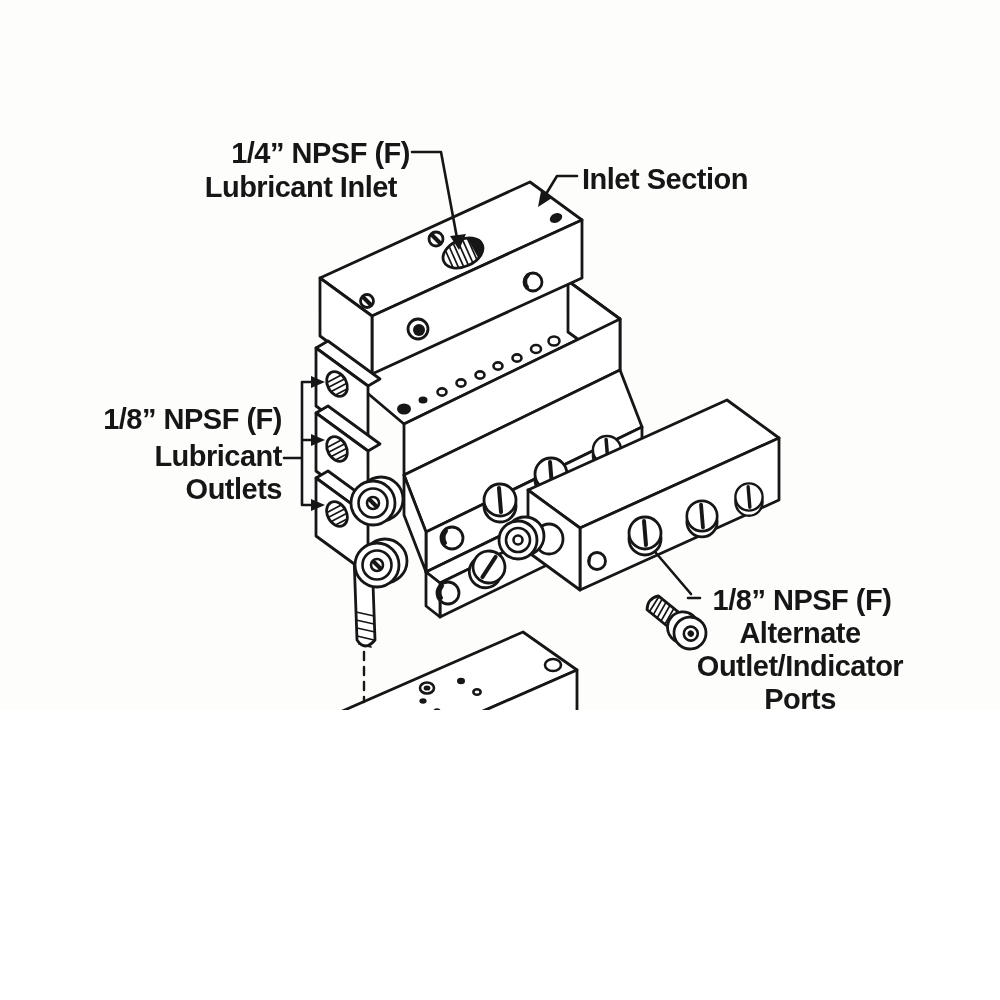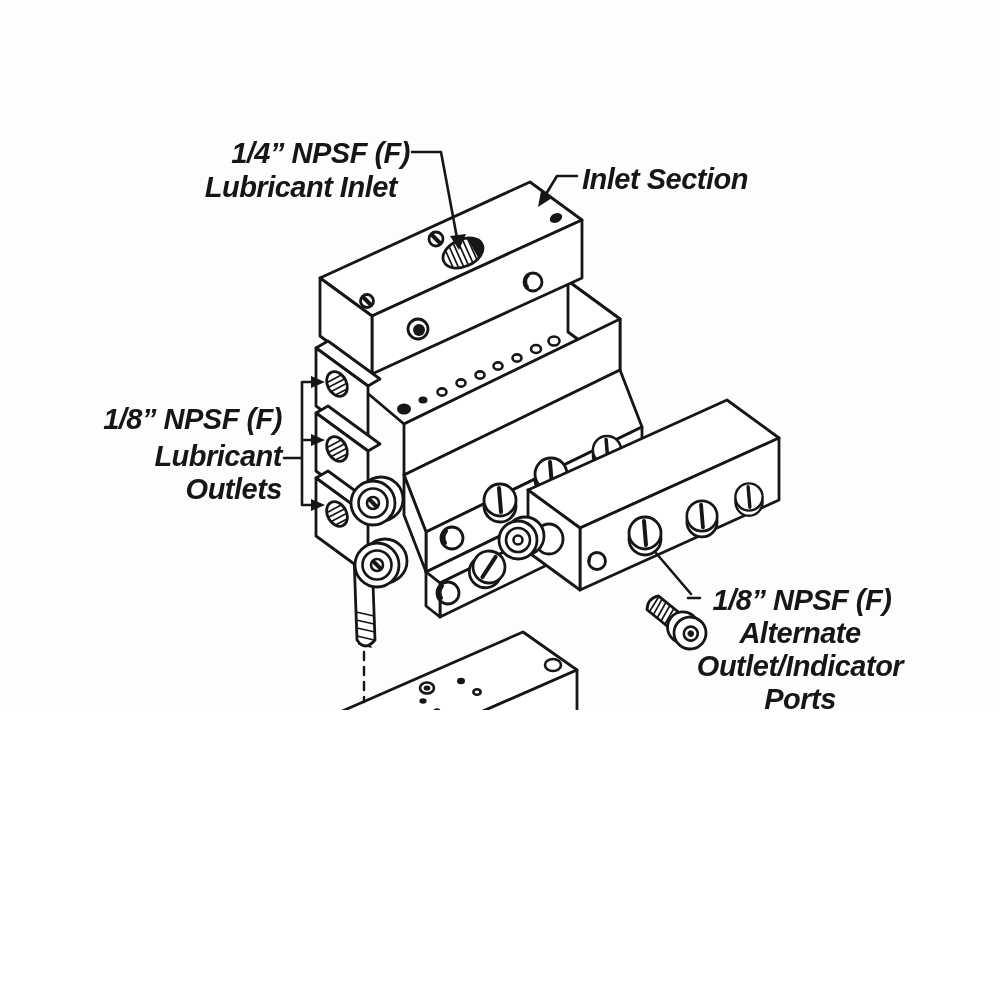--- a/index.html
+++ b/index.html
@@ -1,16 +1,16 @@
 <!DOCTYPE html>
 <html><head>
 <meta charset="utf-8">
 <style>
   html,body{margin:0;padding:0;background:#ffffff;}
-  .stage{width:1000px;height:710px;position:relative;overflow:hidden;font-style:italic;}
+  .stage{width:1000px;height:710px;position:relative;overflow:hidden;}
   svg{display:block;}
   .face{fill:#ffffff;stroke:#161616;stroke-width:2.8;stroke-linejoin:round;stroke-linecap:round;}
   .ln{fill:none;stroke:#161616;stroke-width:2.6;stroke-linejoin:round;stroke-linecap:round;}
   .thin{fill:none;stroke:#161616;stroke-width:1.7;stroke-linecap:round;}
   .dark{fill:#161616;stroke:none;}
   .dash{fill:none;stroke:#161616;stroke-width:2.4;stroke-dasharray:8 7;stroke-linecap:round;}
   .lbl{font-family:"Liberation Sans","DejaVu Sans",sans-serif;font-weight:700;font-size:29px;letter-spacing:-0.5px;}
   .slot{stroke:#161616;stroke-width:4;stroke-linecap:round;fill:none;}
 </style>
 </head>

